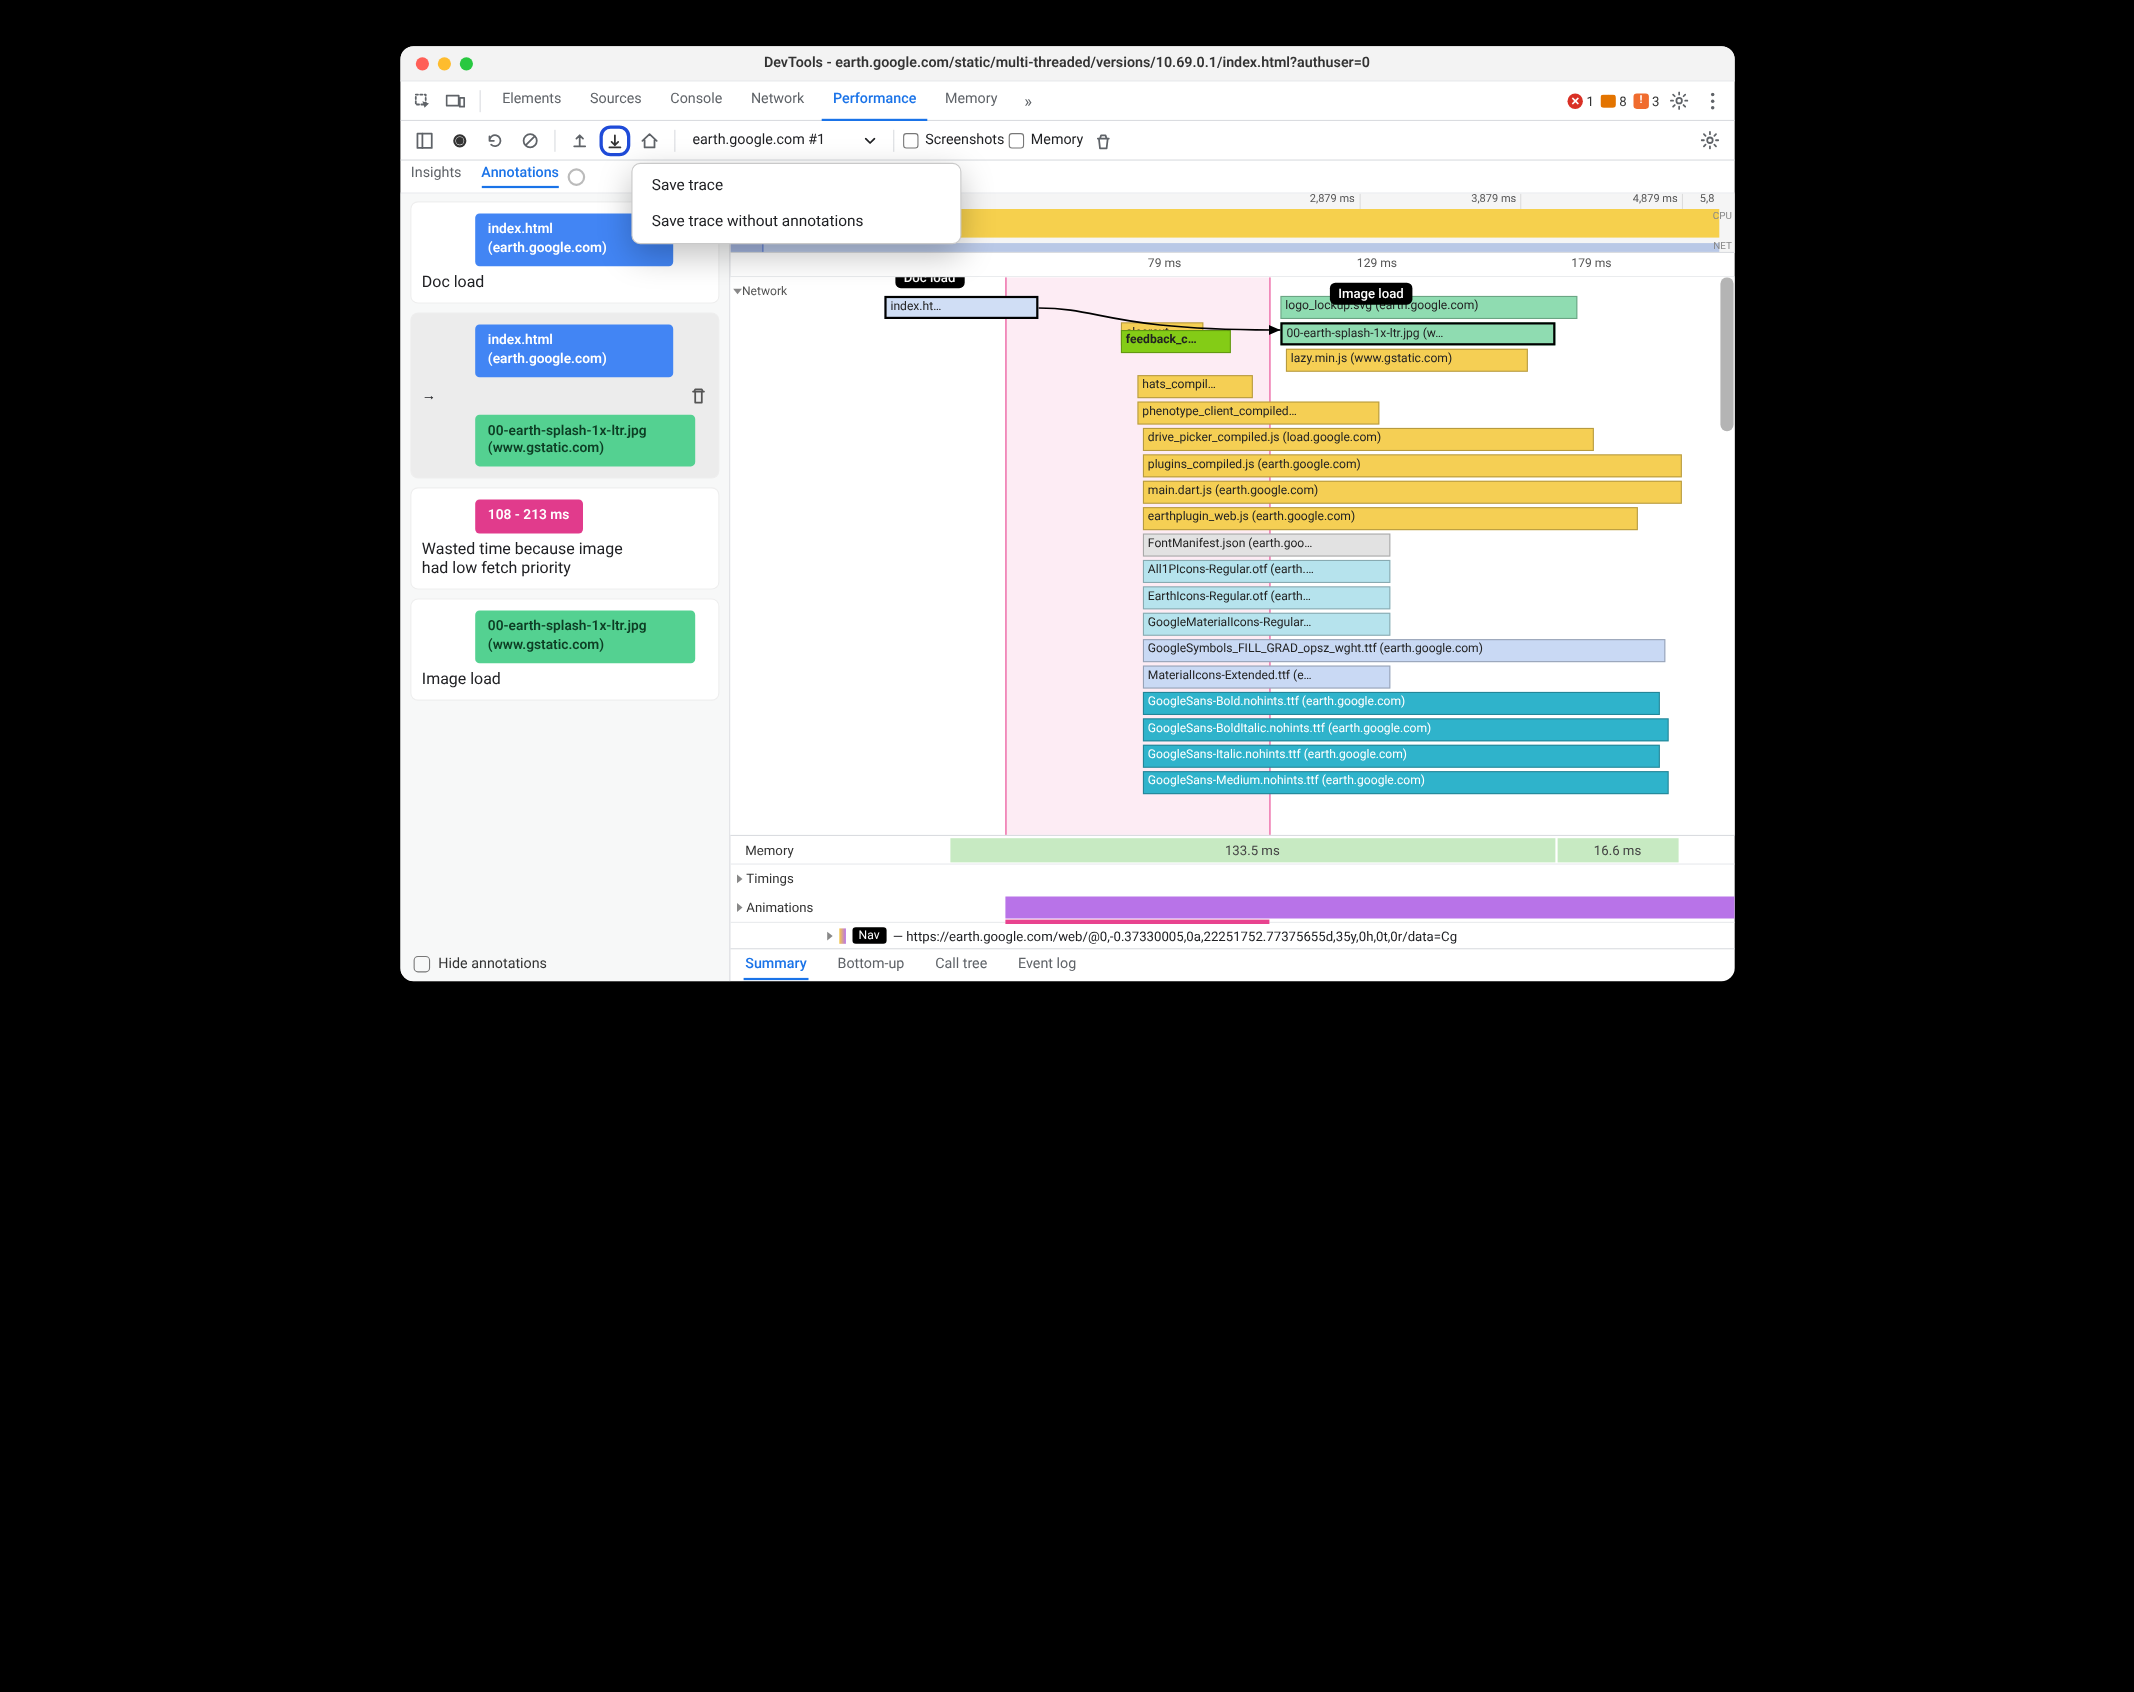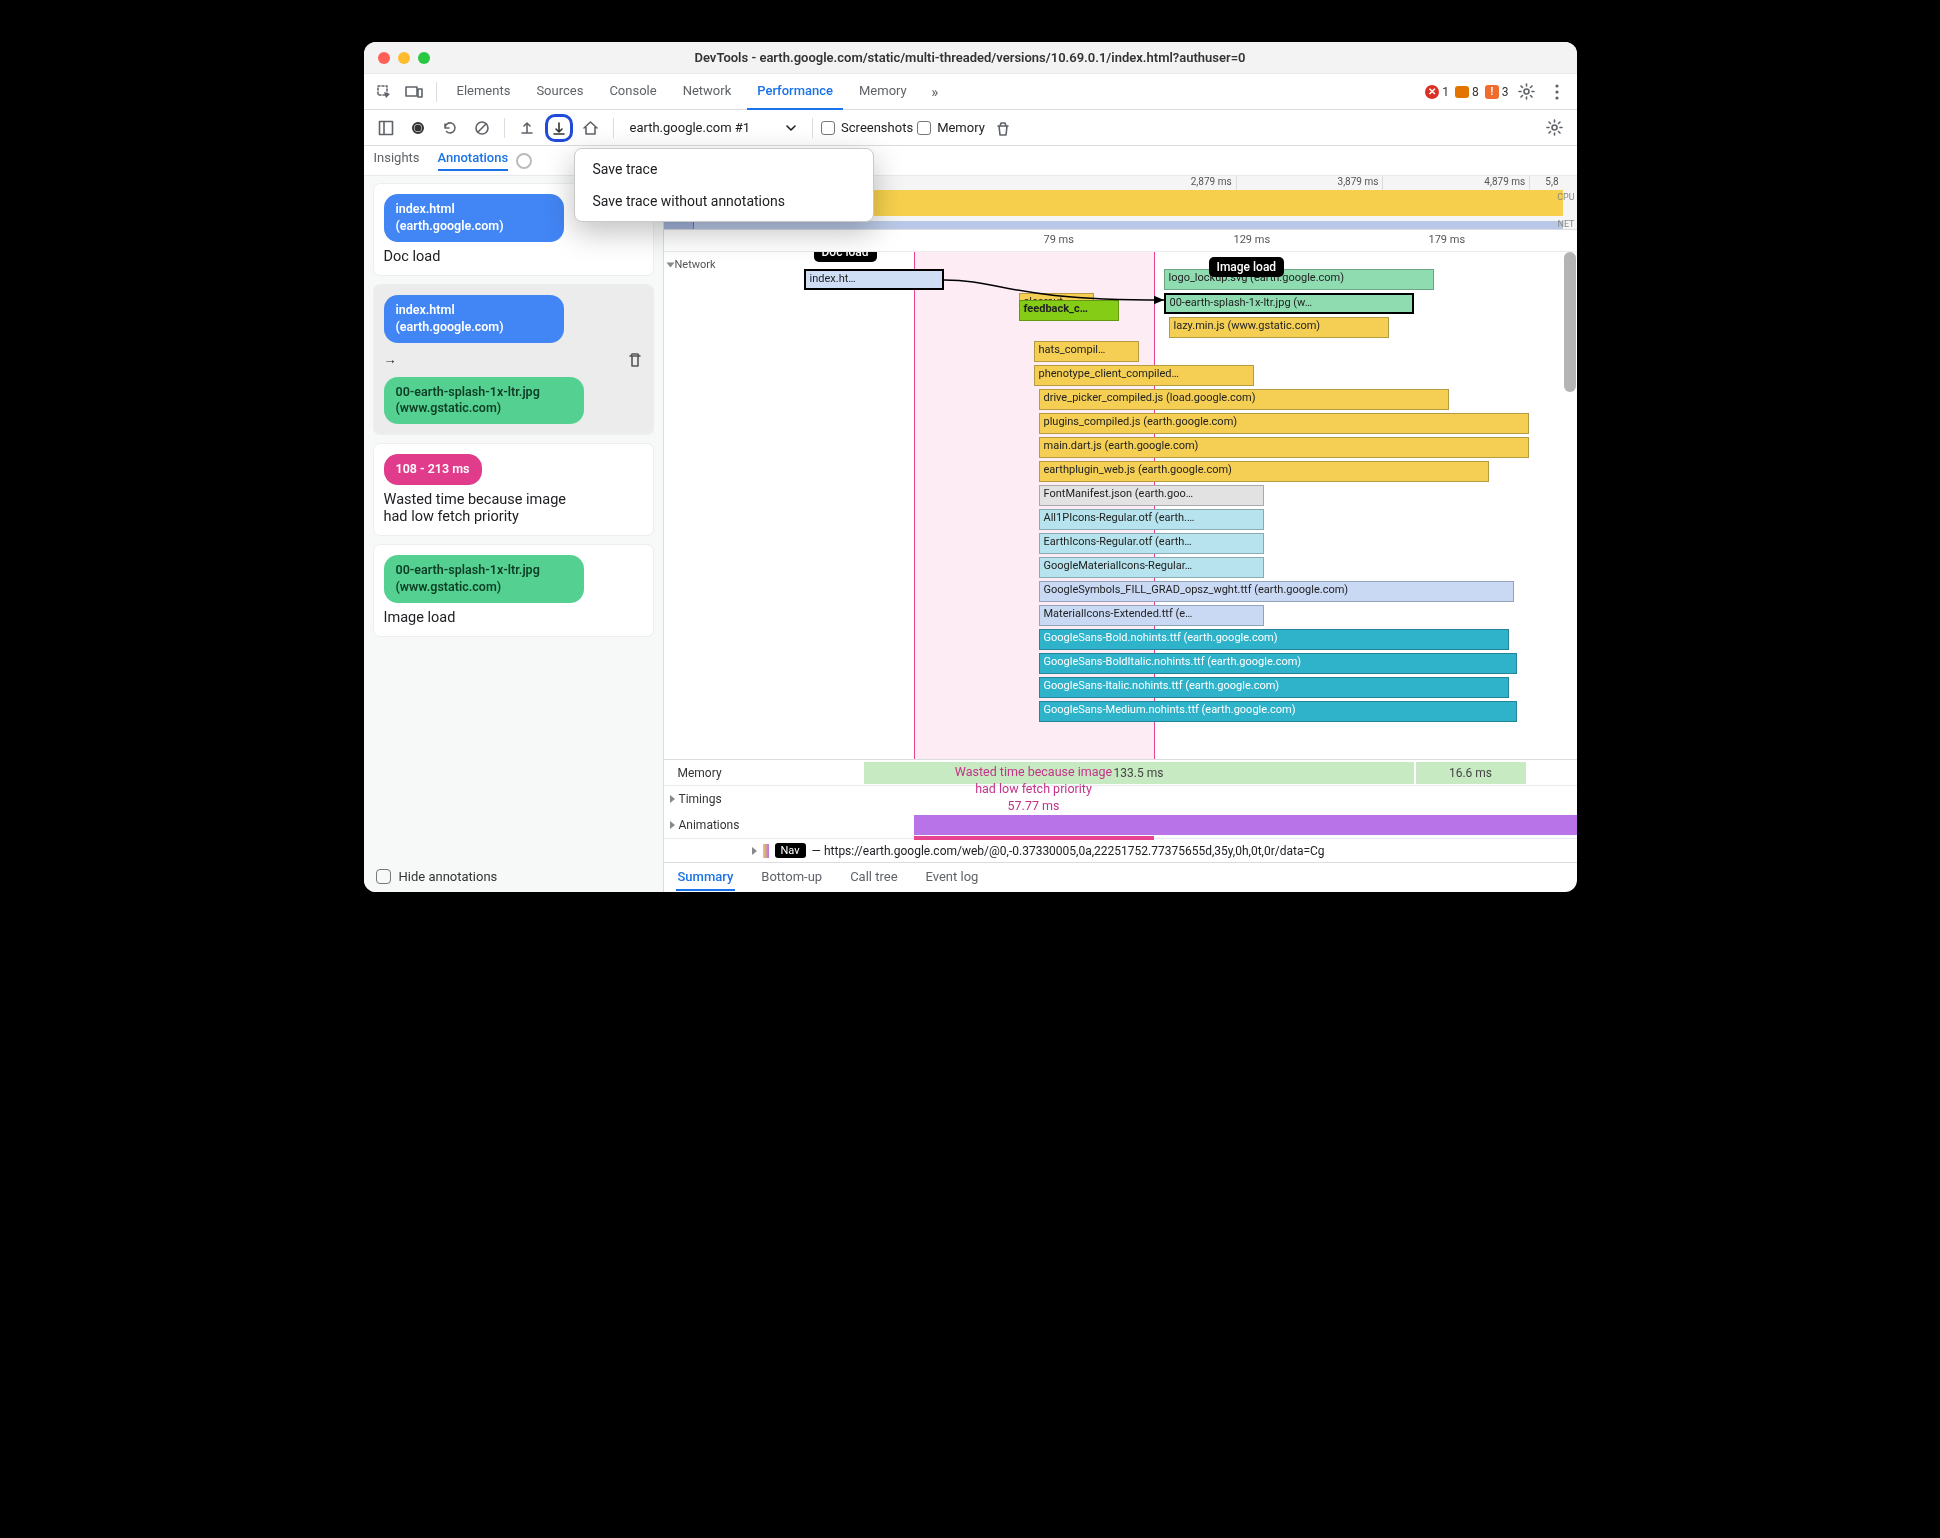--- a/index.html
+++ b/index.html
@@ -49,21 +49,21 @@
 
   .subtabs{height:30px;display:flex;align-items:center;padding:0 10px;gap:18px;border-bottom:1px solid var(--lightborder);position:relative;z-index:1;}
   .subtab{color:var(--muted);cursor:pointer;padding-bottom:4px;border-bottom:2px solid transparent;font-size:13px;}
   .subtab.active{color:var(--blue);border-bottom-color:var(--blue);font-weight:500;}
   .ring{display:inline-flex;width:16px;height:16px;border:2px solid #bbb;border-radius:50%;margin-left:-10px;}
 
   .body{flex:1;display:flex;min-height:0;}
   .sidebar{width:300px;background:#f7f8f8;border-right:1px solid var(--border);overflow-y:auto;padding:8px 10px;display:flex;flex-direction:column;gap:10px;}
   .card{background:#fff;border-radius:6px;padding:10px;box-shadow:0 0 0 1px #eee;}
   .card.gray{background:#ececec;}
-  .chip{display:inline-block;padding:7px 12px;border-radius:14px;color:#fff;font-weight:600;font-size:12.5px;line-height:1.35;}
+  .chip{display:inline-block;padding:7px 12px;border-radius:4px;color:#fff;font-weight:600;font-size:12.5px;line-height:1.35;margin-left:48px;}
   .chip.blue{background:var(--chip-blue);}
   .chip.green{background:var(--chip-green);color:#0a3;color:#063;color:#08331c;}
   .chip.green{color:#0d3d24;background:#54d191;}
   .chip.pink{background:#e13b8c;}
   .ann-lbl{font-size:14.5px;margin-top:6px;}
   .arrow-row{display:flex;align-items:center;gap:6px;margin:8px 0;}
   .del{color:#555;cursor:pointer;margin-left:auto;}
 
   .main{flex:1;display:flex;flex-direction:column;min-width:0;position:relative;}
   .overview{height:54px;background:#f5f5f5;border-bottom:1px solid var(--border);position:relative;overflow:hidden;font-size:10px;}
@@ -364,25 +364,20 @@
       <div class="lowrows" style="position:relative;">
         <div class="lrow">
               <span class="tri c"></span>
               <span>Timings</span>
             </div>
         <div class="lrow">
               <span class="tri c"></span>
               <span>Animations</span>
           <div class="purplebar" style="left:250px;right:0;"></div>
         </div>
-        <div class="wasted" style="left:245px;top:-22px;width:250px;">
-          <div>Wasted time because image</div>
-          <div>had low fetch priority</div>
-          <div>57.77 ms</div>
-        </div>
         <div style="position:absolute;left:250px;top:50px;width:240px;height:4px;background:#e8438f;"></div>
       </div>
 
       <div class="navrow">
         <span style="display:inline-block;width:76px;"></span>
         <span class="tri c"></span>
         <span style="width:6px;height:14px;background:linear-gradient(90deg,#f2c94c,#b873e8);display:inline-block;"></span>
         <span class="navchip">Nav</span>
         <span style="overflow:hidden;text-overflow:ellipsis;">— https://earth.google.com/web/@0,-0.37330005,0a,22251752.77375655d,35y,0h,0t,0r/data=Cg</span>
       </div>

